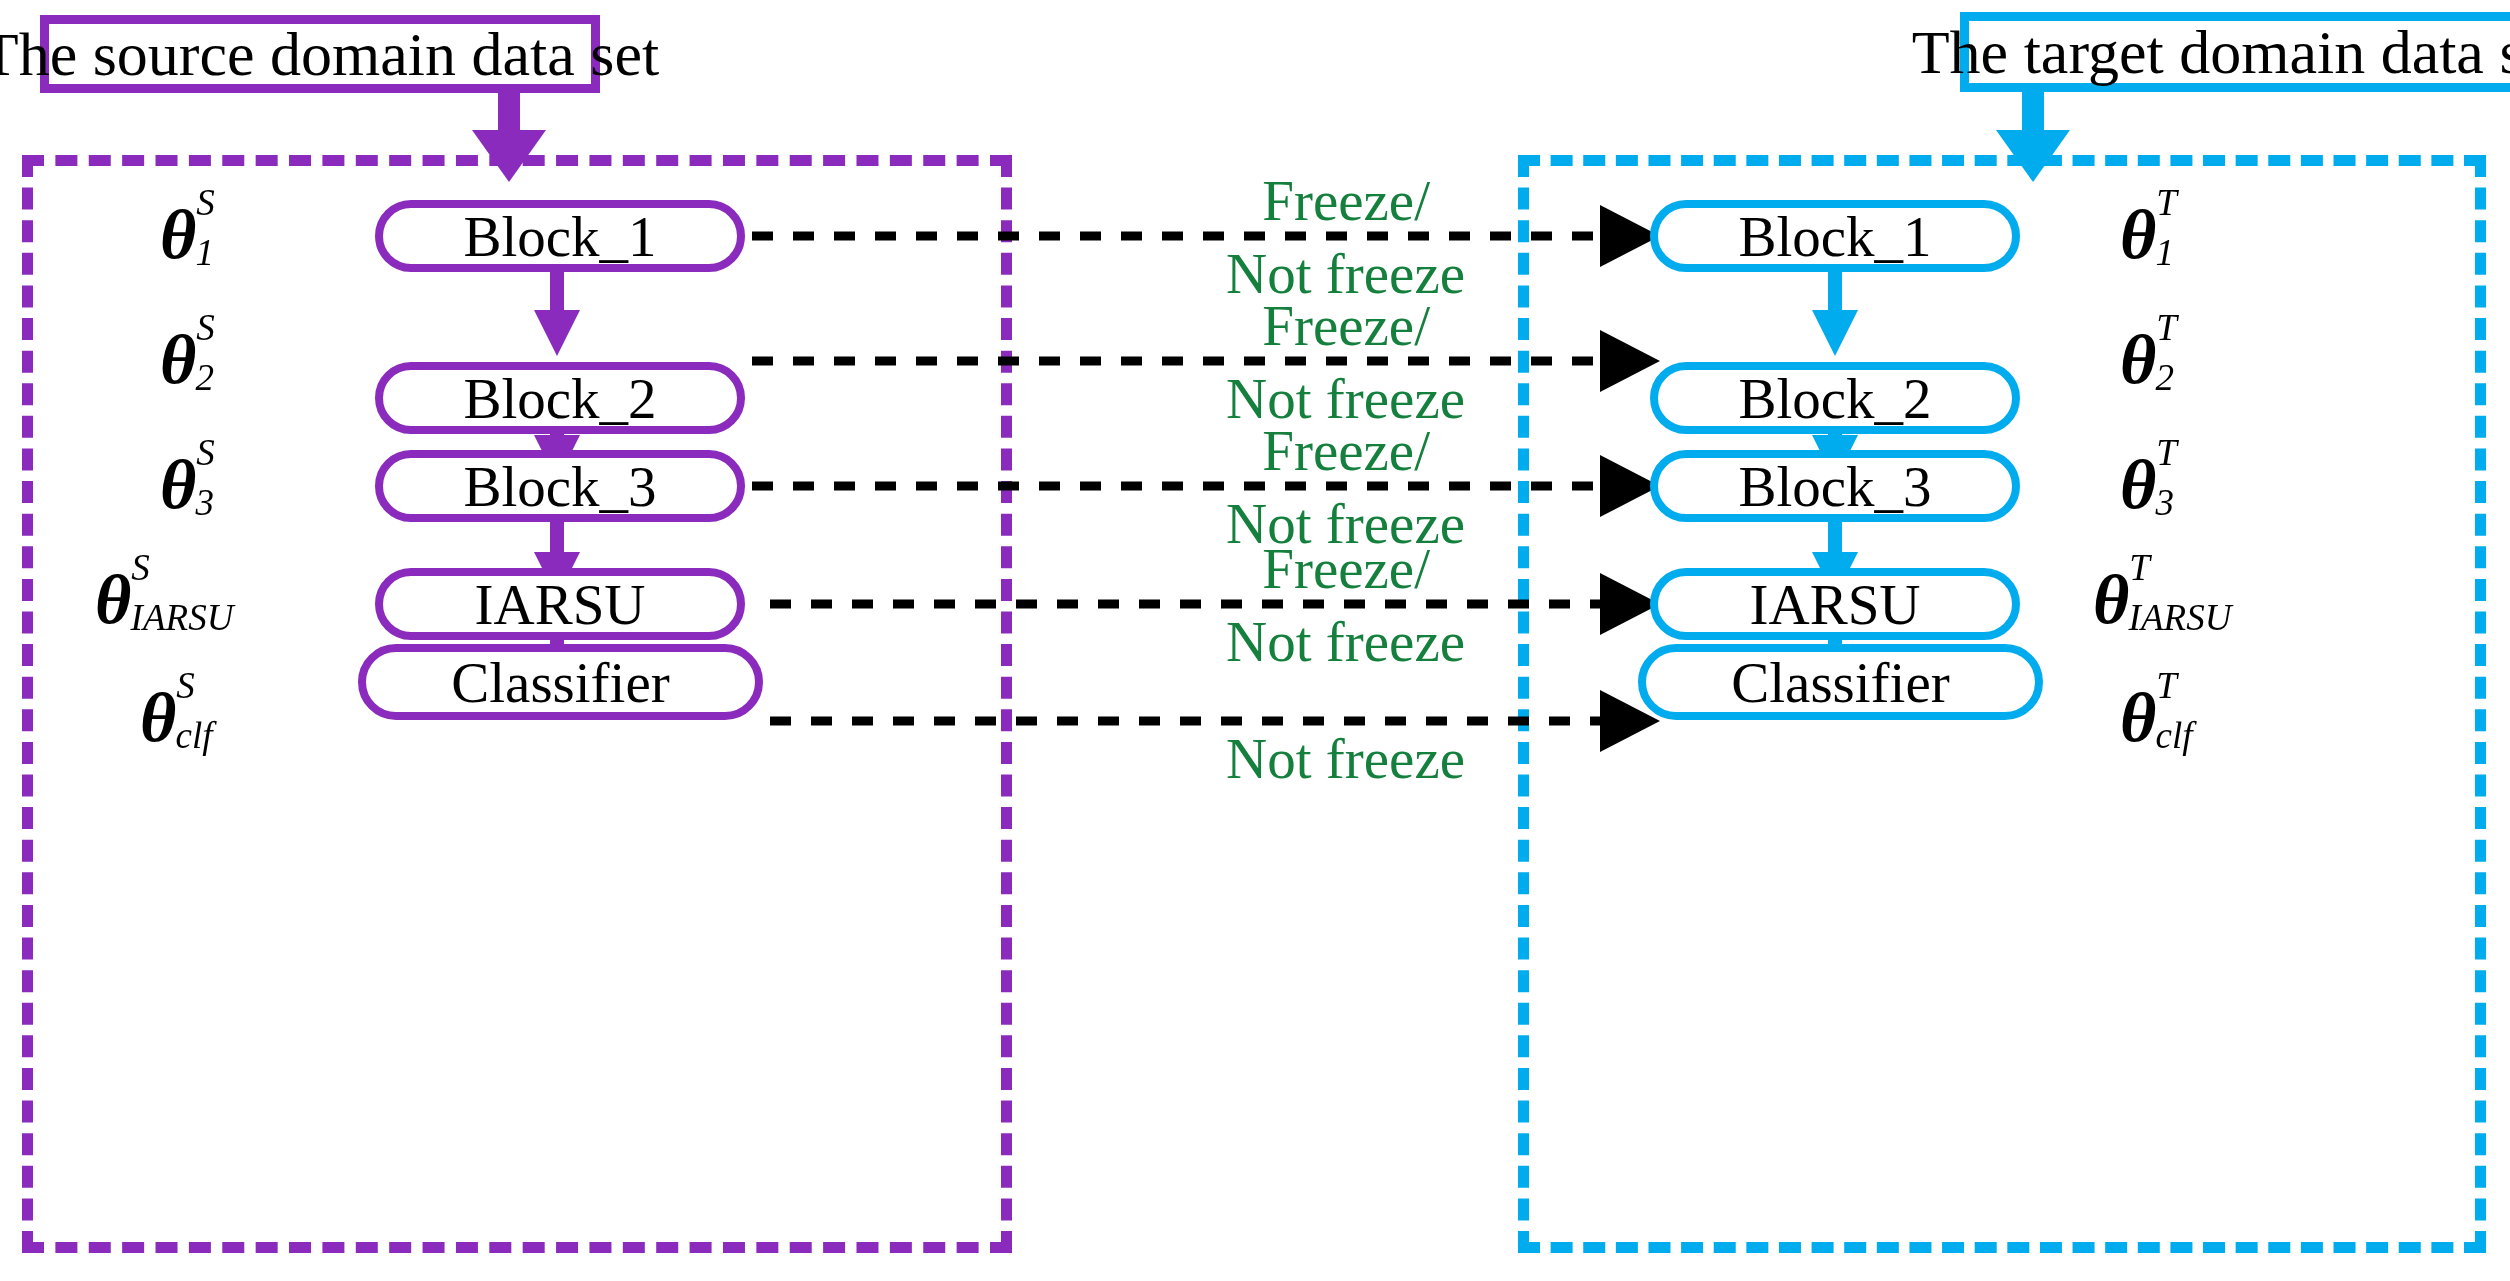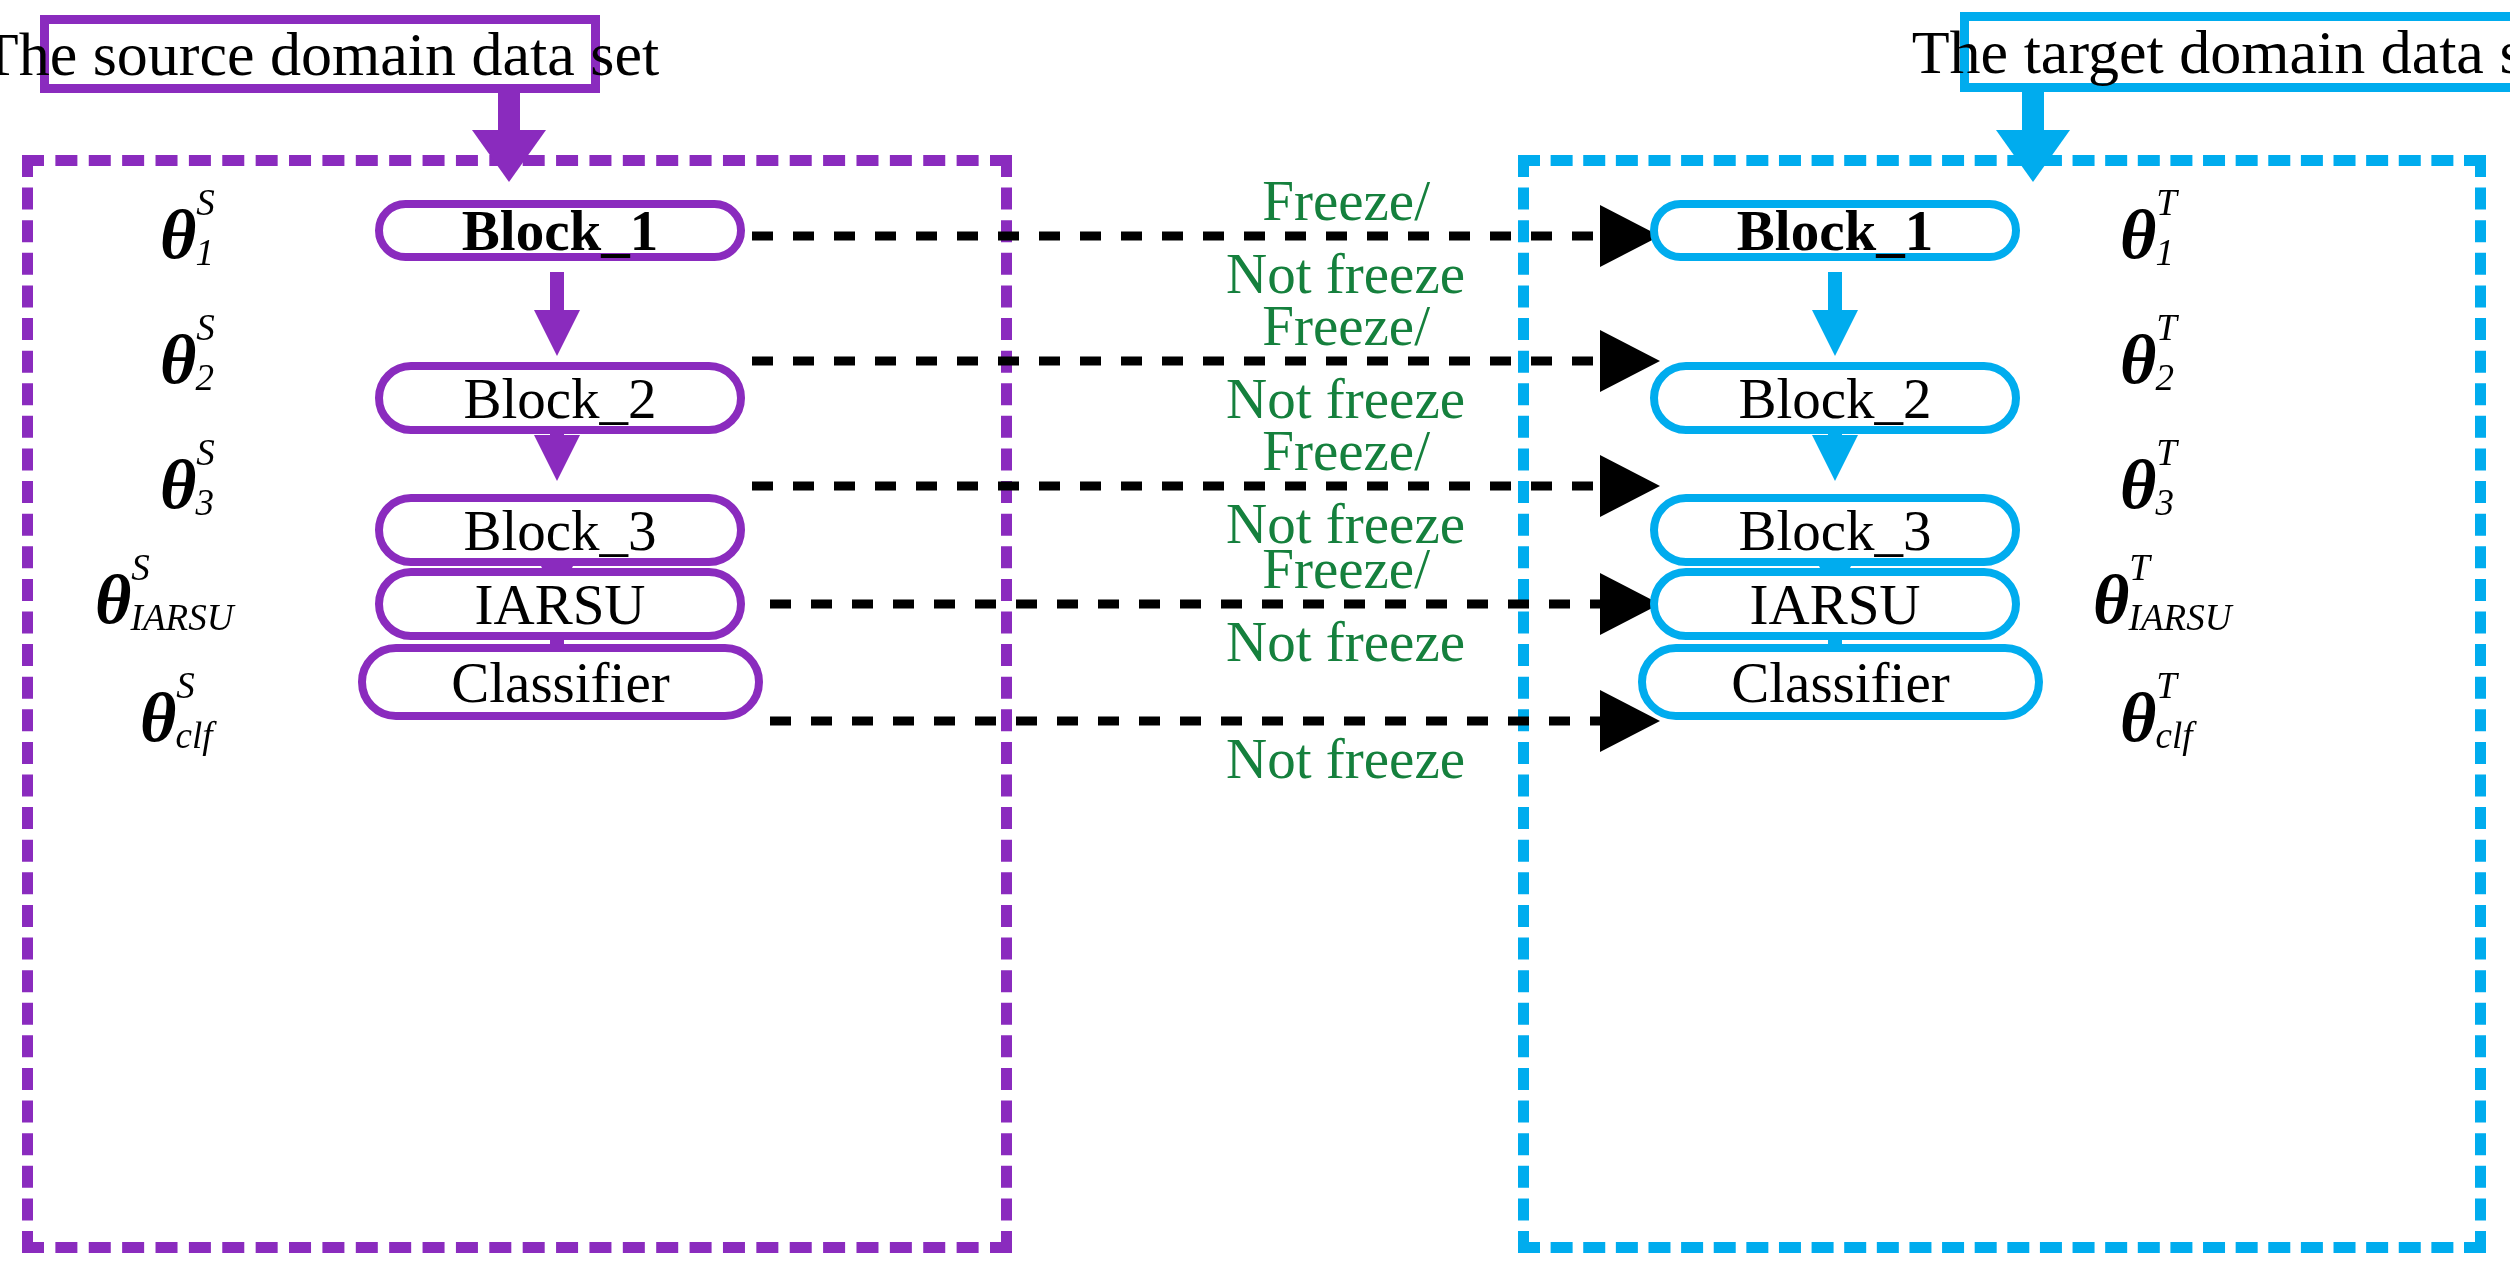--- a/index.html
+++ b/index.html
@@ -26,23 +26,23 @@
         font-size:57px;color:#000;line-height:1;white-space:nowrap;z-index:6;}
   .node.src{border:8px solid #8A2BBE;border-radius:38px;}
   .node.tgt{border:8px solid #00ACEE;border-radius:38px;}
 
   
   .col-src{left:375px;width:370px;}
   .col-tgt{left:1650px;width:370px;}
   .col-src-wide{left:358px;width:405px;}
   .col-tgt-wide{left:1638px;width:405px;}
 
-  .r1{top:200px;height:61px;font-weight:bold;}
+  .r1{top:200px;height:72px;}
   .r2{top:325px;height:72px;margin-top:37px;}
-  .r3{top:450px;height:72px;margin-top:44px;}
+  .r3{top:450px;height:72px;}
   .r4{top:568px;height:72px;}
   .r5{top:644px;height:76px;}
 
   
   .theta{position:absolute;z-index:6;font-size:66px;color:#000;
          white-space:nowrap;line-height:1;}
   .theta .base{font-style:italic;font-weight:bold;font-size:70px;}
   .theta-stack{display:inline-block;position:relative;}
   .theta-stack .sc{position:absolute;left:100%;font-size:37px;font-style:italic;}
   .theta-stack .sc.up{top:-16px;}

